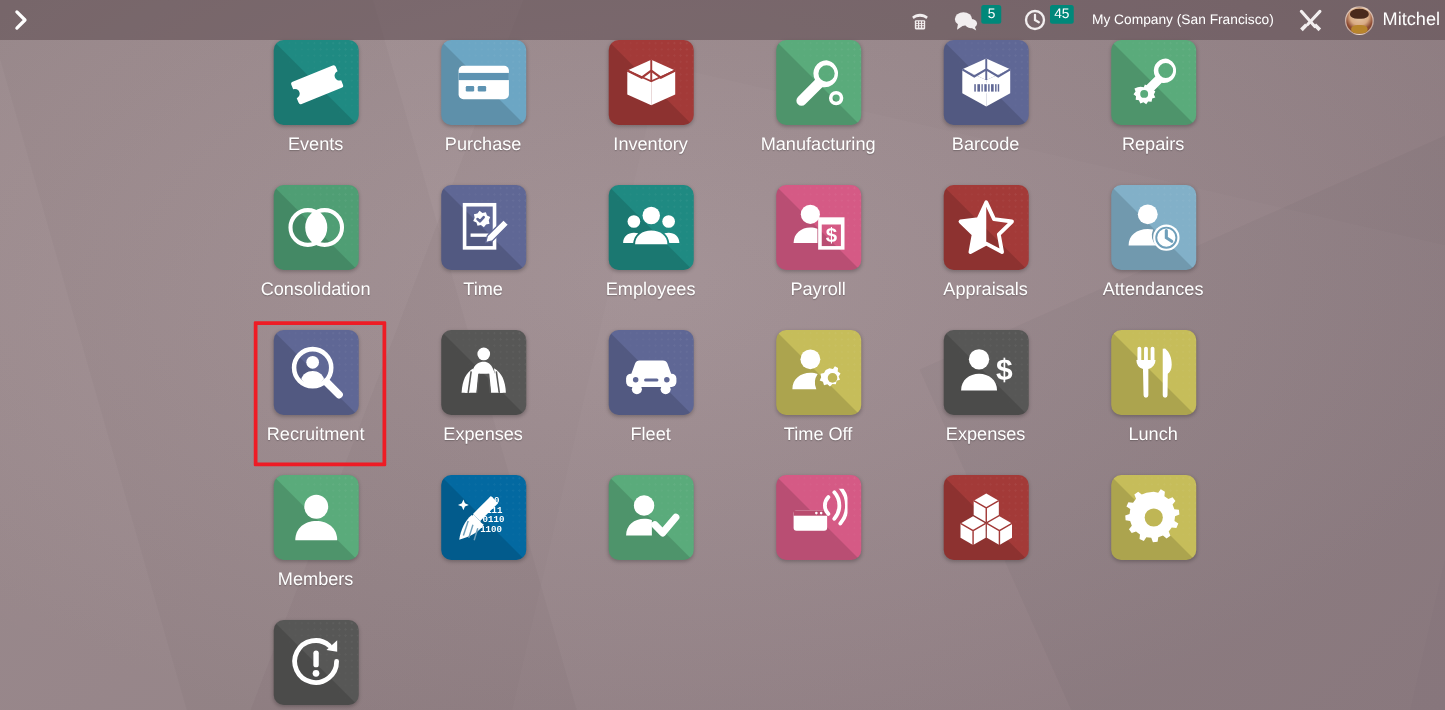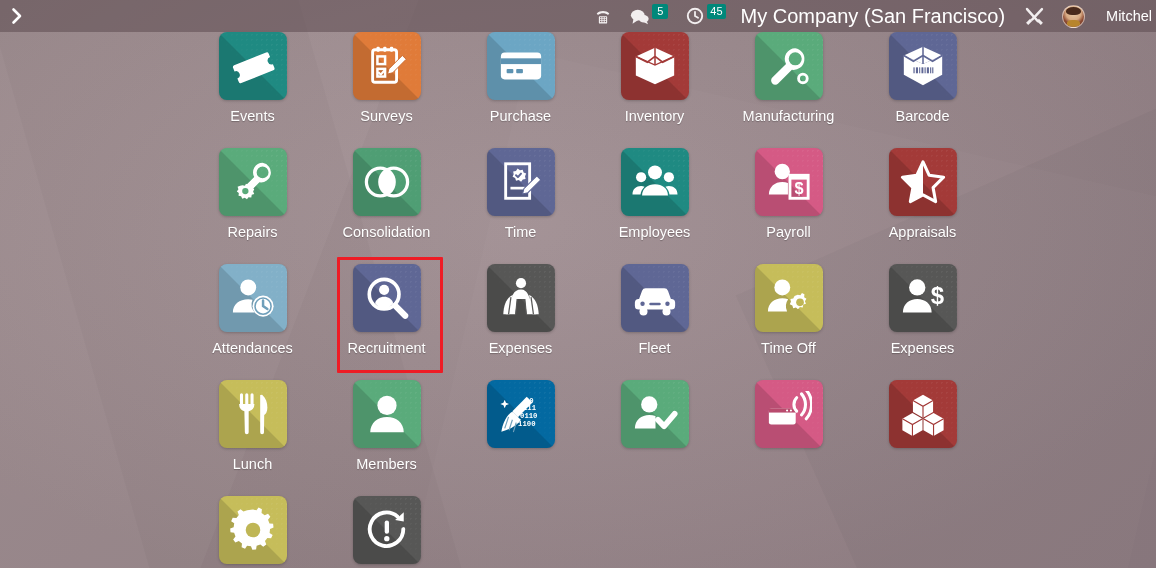--- a/index.html
+++ b/index.html
@@ -107,32 +107,32 @@
     min-width: 16px;
     text-align: center;
     border-radius: 2px;
     padding: 0 3px;
     margin-left: 3px;
     font-family: "Liberation Sans", sans-serif;
     position: relative;
     top: -5px;
   }
   #company-name {
-    font-size: 20px;
+    font-size: 11px;
     color: #ffffff;
     padding: 0 10px 0 6px;
     white-space: nowrap;
     cursor: pointer;
     line-height: 32px;
     text-align: right;
   }
   #user-menu {
     display: flex;
     align-items: center;
-    gap: 21px;
+    gap: 7px;
     padding: 0 4px 0 8px;
     cursor: pointer;
     height: 32px;
     overflow: hidden;
   }
   #avatar {
     width: 23px; height: 23px;
     border-radius: 50%;
     background:
       radial-gradient(circle at 50% 32%, #e6c9a8 0%, #d9ab84 42%, #8c4a32 64%, #6b3a26 100%);
@@ -359,39 +359,20 @@
               <path d="M6 16h36a2 2 0 0 1 2 2v4a4 4 0 0 0 0 8v4a2 2 0 0 1-2 2H6a2 2 0 0 1-2-2v-4a4 4 0 0 0 0-8v-4a2 2 0 0 1 2-2z" fill="#ffffff"></path>
               <rect x="10" y="20" width="28" height="8" rx="1.5" fill="none" stroke="#ffffff" stroke-width="0"></rect>
               <rect x="10.5" y="20.5" width="27" height="7" rx="1.5" fill="none" stroke="#8fb9b6" stroke-width="0"></rect>
             </g>
           </svg>
         </div>
       </div>
       <div class="app-label">Events</div>
     </div>
     <div class="app-item">
-      <div class="app-icon" style="background: rgb(224, 123, 57);">
-        <div class="glyph">
-          <svg viewBox="0 0 48 48">
-            <rect x="9" y="7" width="25" height="34" rx="2.5" fill="none" stroke="#ffffff" stroke-width="3"></rect>
-            <g fill="#ffffff">
-              <rect x="13" y="4" width="3.5" height="5" rx="1.2"></rect>
-              <rect x="20" y="4" width="3.5" height="5" rx="1.2"></rect>
-              <rect x="27" y="4" width="3.5" height="5" rx="1.2"></rect>
-            </g>
-            <rect x="14" y="14" width="8" height="8" fill="none" stroke="#ffffff" stroke-width="2.6"></rect>
-            <rect x="14" y="27" width="8" height="8" fill="none" stroke="#ffffff" stroke-width="2.6"></rect>
-            <path d="M15.6 31 l1.9 2 3.3-3.8" stroke="#ffffff" stroke-width="2.2" fill="none" stroke-linecap="round" stroke-linejoin="round"></path>
-            <path d="M40 13 l4 4 -14 14 -5.4 1.4 1.4-5.4z" fill="#ffffff" stroke="#c96a2e" stroke-width="1"></path>
-          </svg>
-        </div>
-      </div>
-      <div class="app-label">Surveys</div>
-    </div>
-    <div class="app-item">
       <div class="app-icon" style="background: rgb(108, 166, 196);">
         <div class="glyph">
           <svg viewBox="0 0 48 48">
             <rect x="3" y="10" width="42" height="28" rx="4" fill="#ffffff"></rect>
             <rect x="3" y="16" width="42" height="6" fill="#5d93b2"></rect>
             <rect x="9" y="27" width="7" height="4.5" rx="1" fill="#5d93b2"></rect>
             <rect x="19" y="27" width="7" height="4.5" rx="1" fill="#5d93b2"></rect>
           </svg>
         </div>
       </div>

